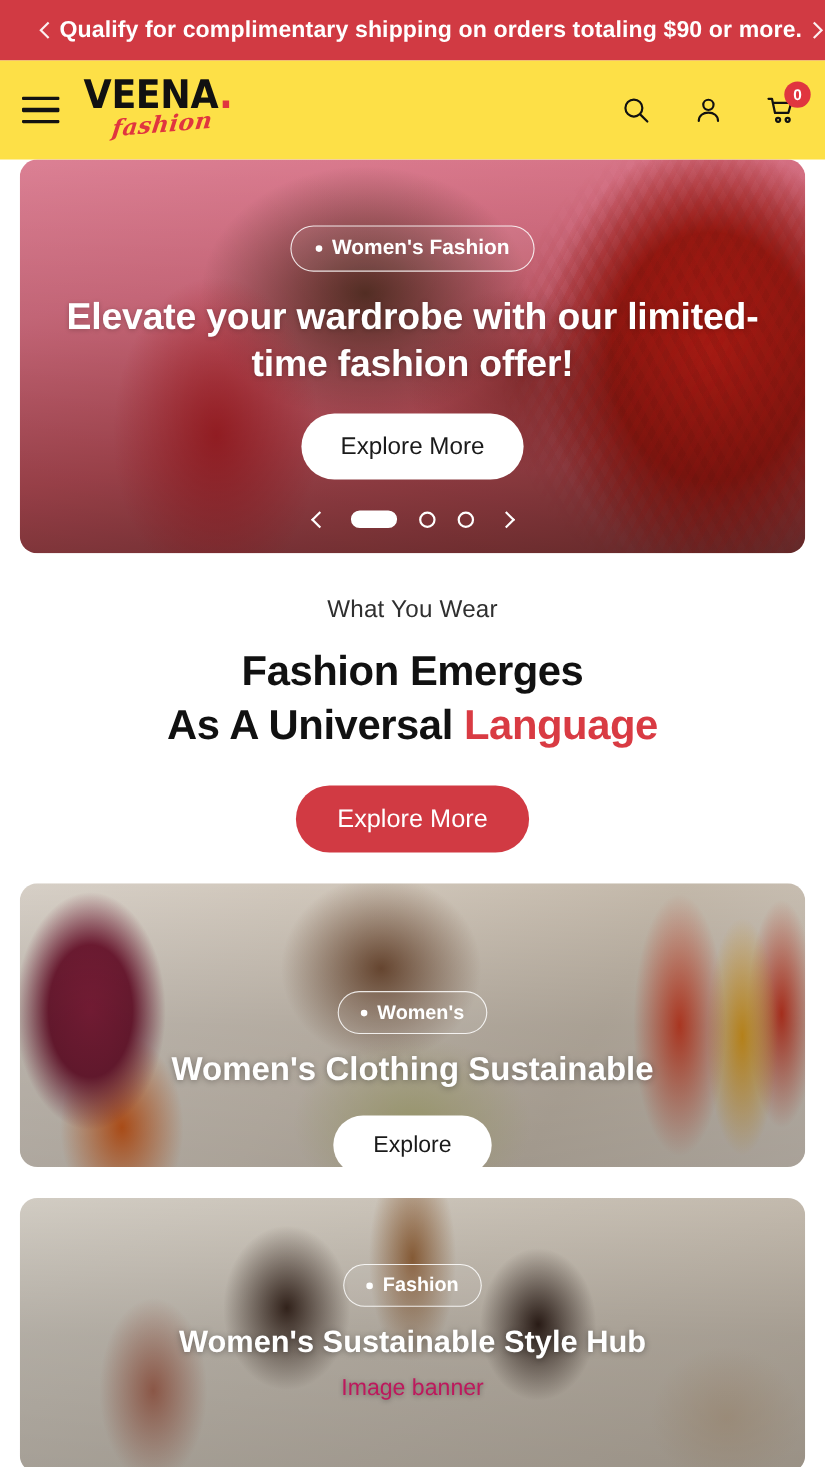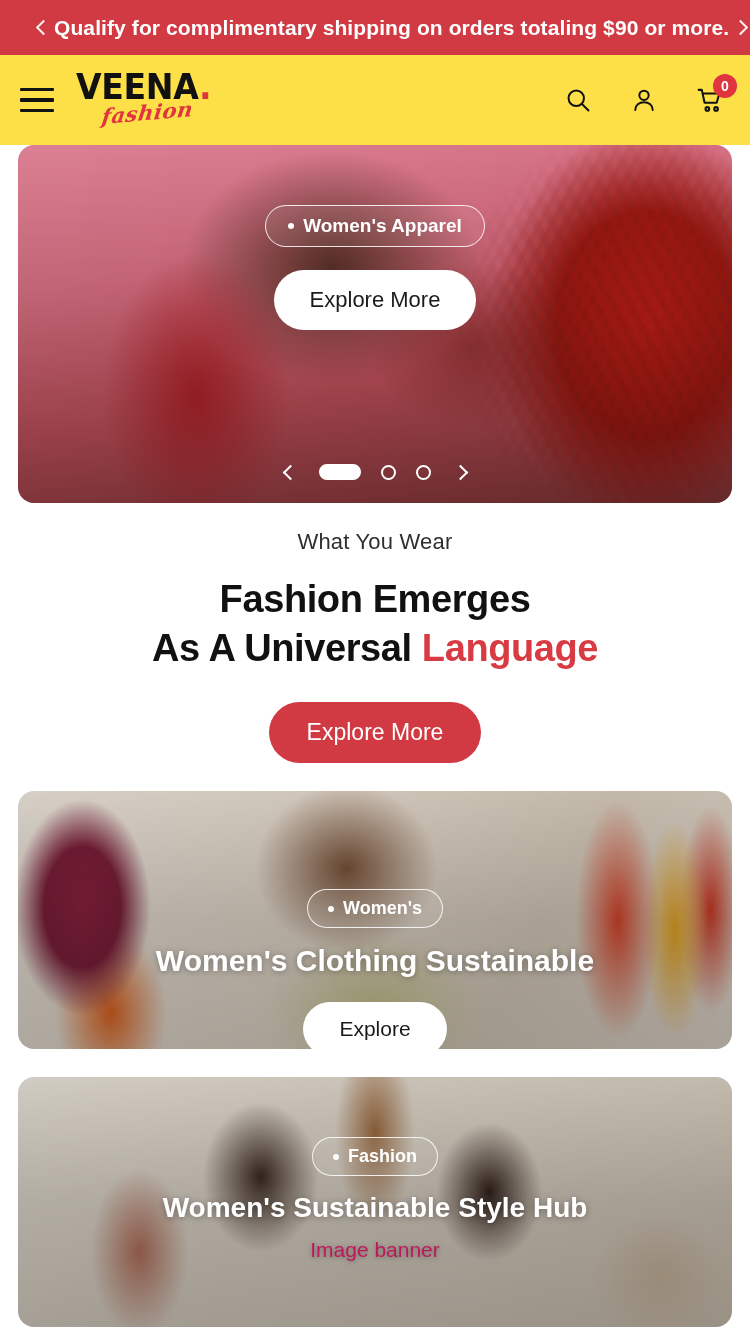--- a/index.html
+++ b/index.html
@@ -235,21 +235,21 @@
   .dot-i.active {
     width: 42px;
     border-radius: 9px;
     background: #ffffff;
     height: 16px;
   }
 
   
   .mid {
     text-align: center;
-    padding-top: 26px;
+    padding-top: 38px;
   }
   .eyebrow {
     font-size: 22px;
     color: #2f2f2f;
     font-weight: 400;
     letter-spacing: .2px;
   }
   .mid-title {
     margin-top: 20px;
     font-size: 38px;
@@ -378,22 +378,23 @@
 
 <div class="card hero">
   <div class="card-media">
     <div class="hero-bg"></div>
     <div class="hero-tex"></div>
     <div class="hero-shade"></div>
   </div>
   <div class="card-overlay hero-overlay">
     <div class="pill">
       <span class="dot"></span>
-      <span>Women's Apparel</span>
-    </div>
+      <span>Women's Fashion</span>
+    </div>
+    <div class="hero-title">Elevate your wardrobe with our limited-time fashion offer!</div>
     <button class="white-btn hero-btn">Explore More</button>
   </div>
   <div class="carousel">
     <div class="car-arrow">
       <span class="car-chev left"></span>
     </div>
     <div class="dots">
       <span class="dot-i active"></span>
       <span class="dot-i"></span>
       <span class="dot-i"></span>

